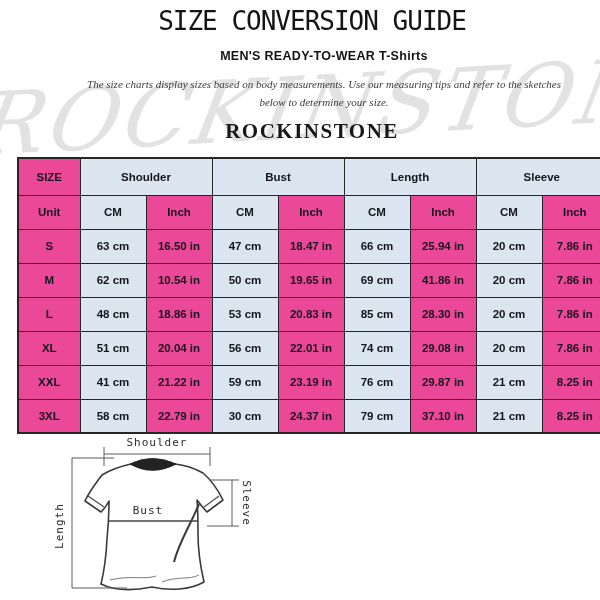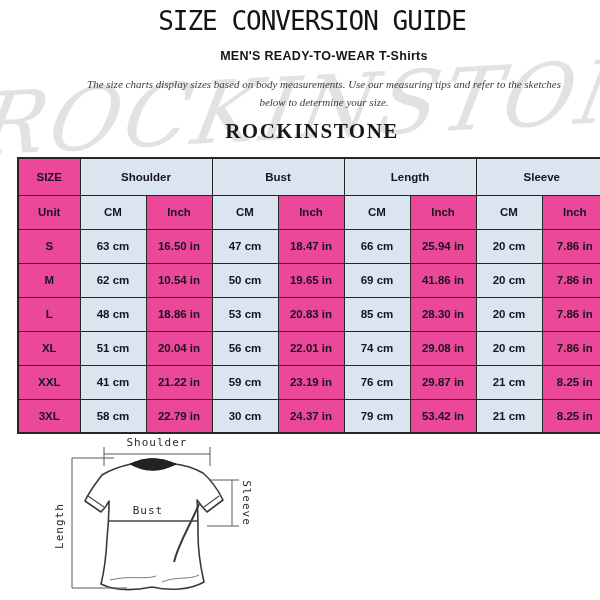--- a/index.html
+++ b/index.html
@@ -160,21 +160,21 @@
           <td class="blue">21 cm</td>
           <td class="white">8.25 in</td>
         </tr>
         <tr>
           <td class="white">3XL</td>
           <td class="blue">58 cm</td>
           <td class="white">22.79 in</td>
           <td class="blue">30 cm</td>
           <td class="white">24.37 in</td>
           <td class="blue">79 cm</td>
-          <td class="white">53.42 in</td>
+          <td class="white">37.10 in</td>
           <td class="blue">21 cm</td>
           <td class="white">8.25 in</td>
         </tr>
       </tbody>
     </table>
 
     <svg class="sketch" viewBox="0 0 200 164" xmlns="http://www.w3.org/2000/svg">
 
       <path d="M79,30 C70,32 58,36 50,41 C44,49 37,58 33,67 L49,78 C53,74 55,71 57,67
            C57,80 56,95 55,105 C54,125 52,138 49,150 C65,158 85,156 100,153

